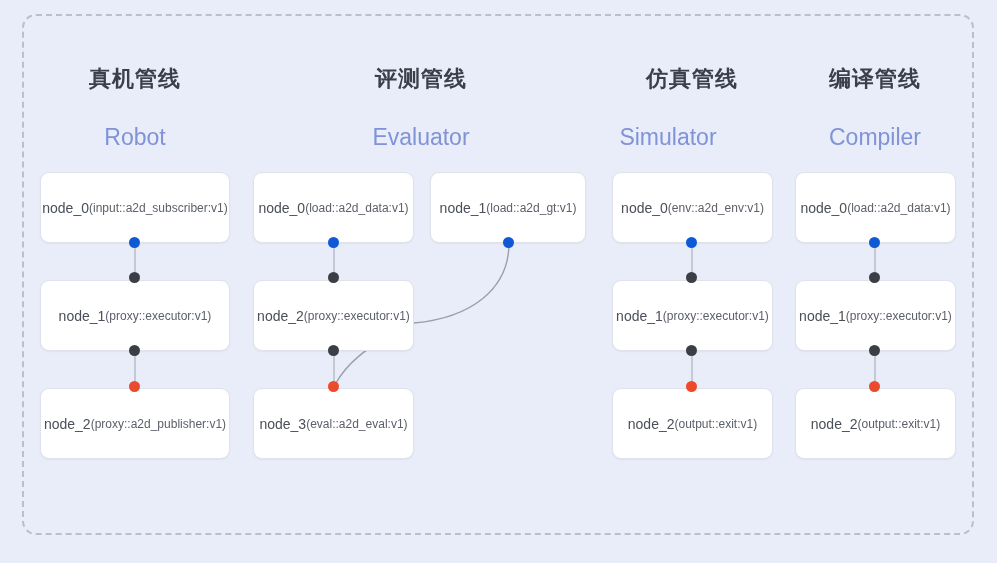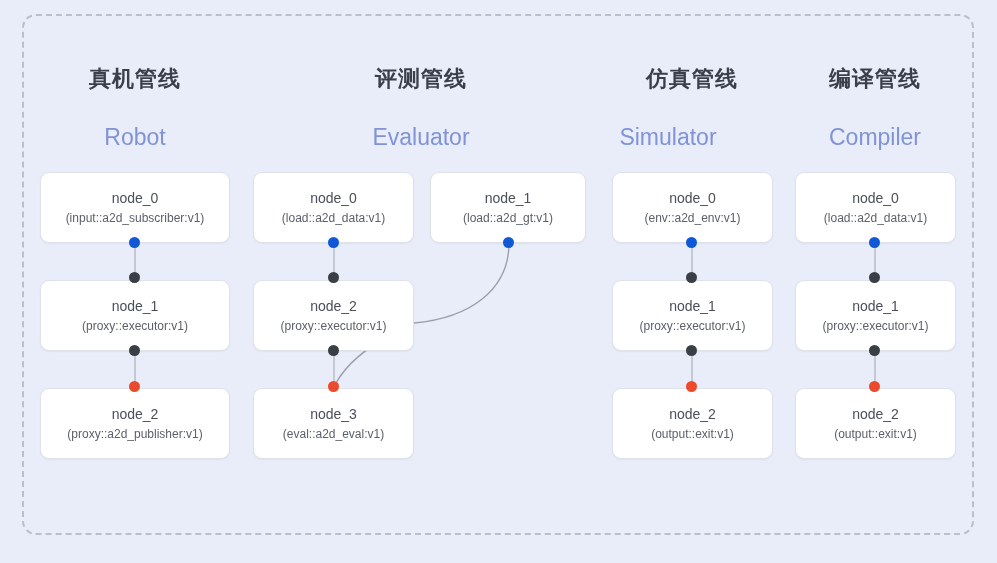--- a/index.html
+++ b/index.html
@@ -55,21 +55,21 @@
     color: #7f93d6;
     white-space: nowrap;
   }
   .node {
     position: absolute;
     background: #ffffff;
     border: 1px solid #dfe2e8;
     border-radius: 9px;
     box-sizing: border-box;
     display: flex;
-    flex-direction: column;
+    flex-direction: row;
     align-items: center;
     justify-content: center;
     box-shadow: 0 1px 2px rgba(60,64,67,0.06);
   }
   .node-title {
     font-size: 14px;
     color: #4a4f58;
     line-height: 20px;
     white-space: nowrap;
   }

